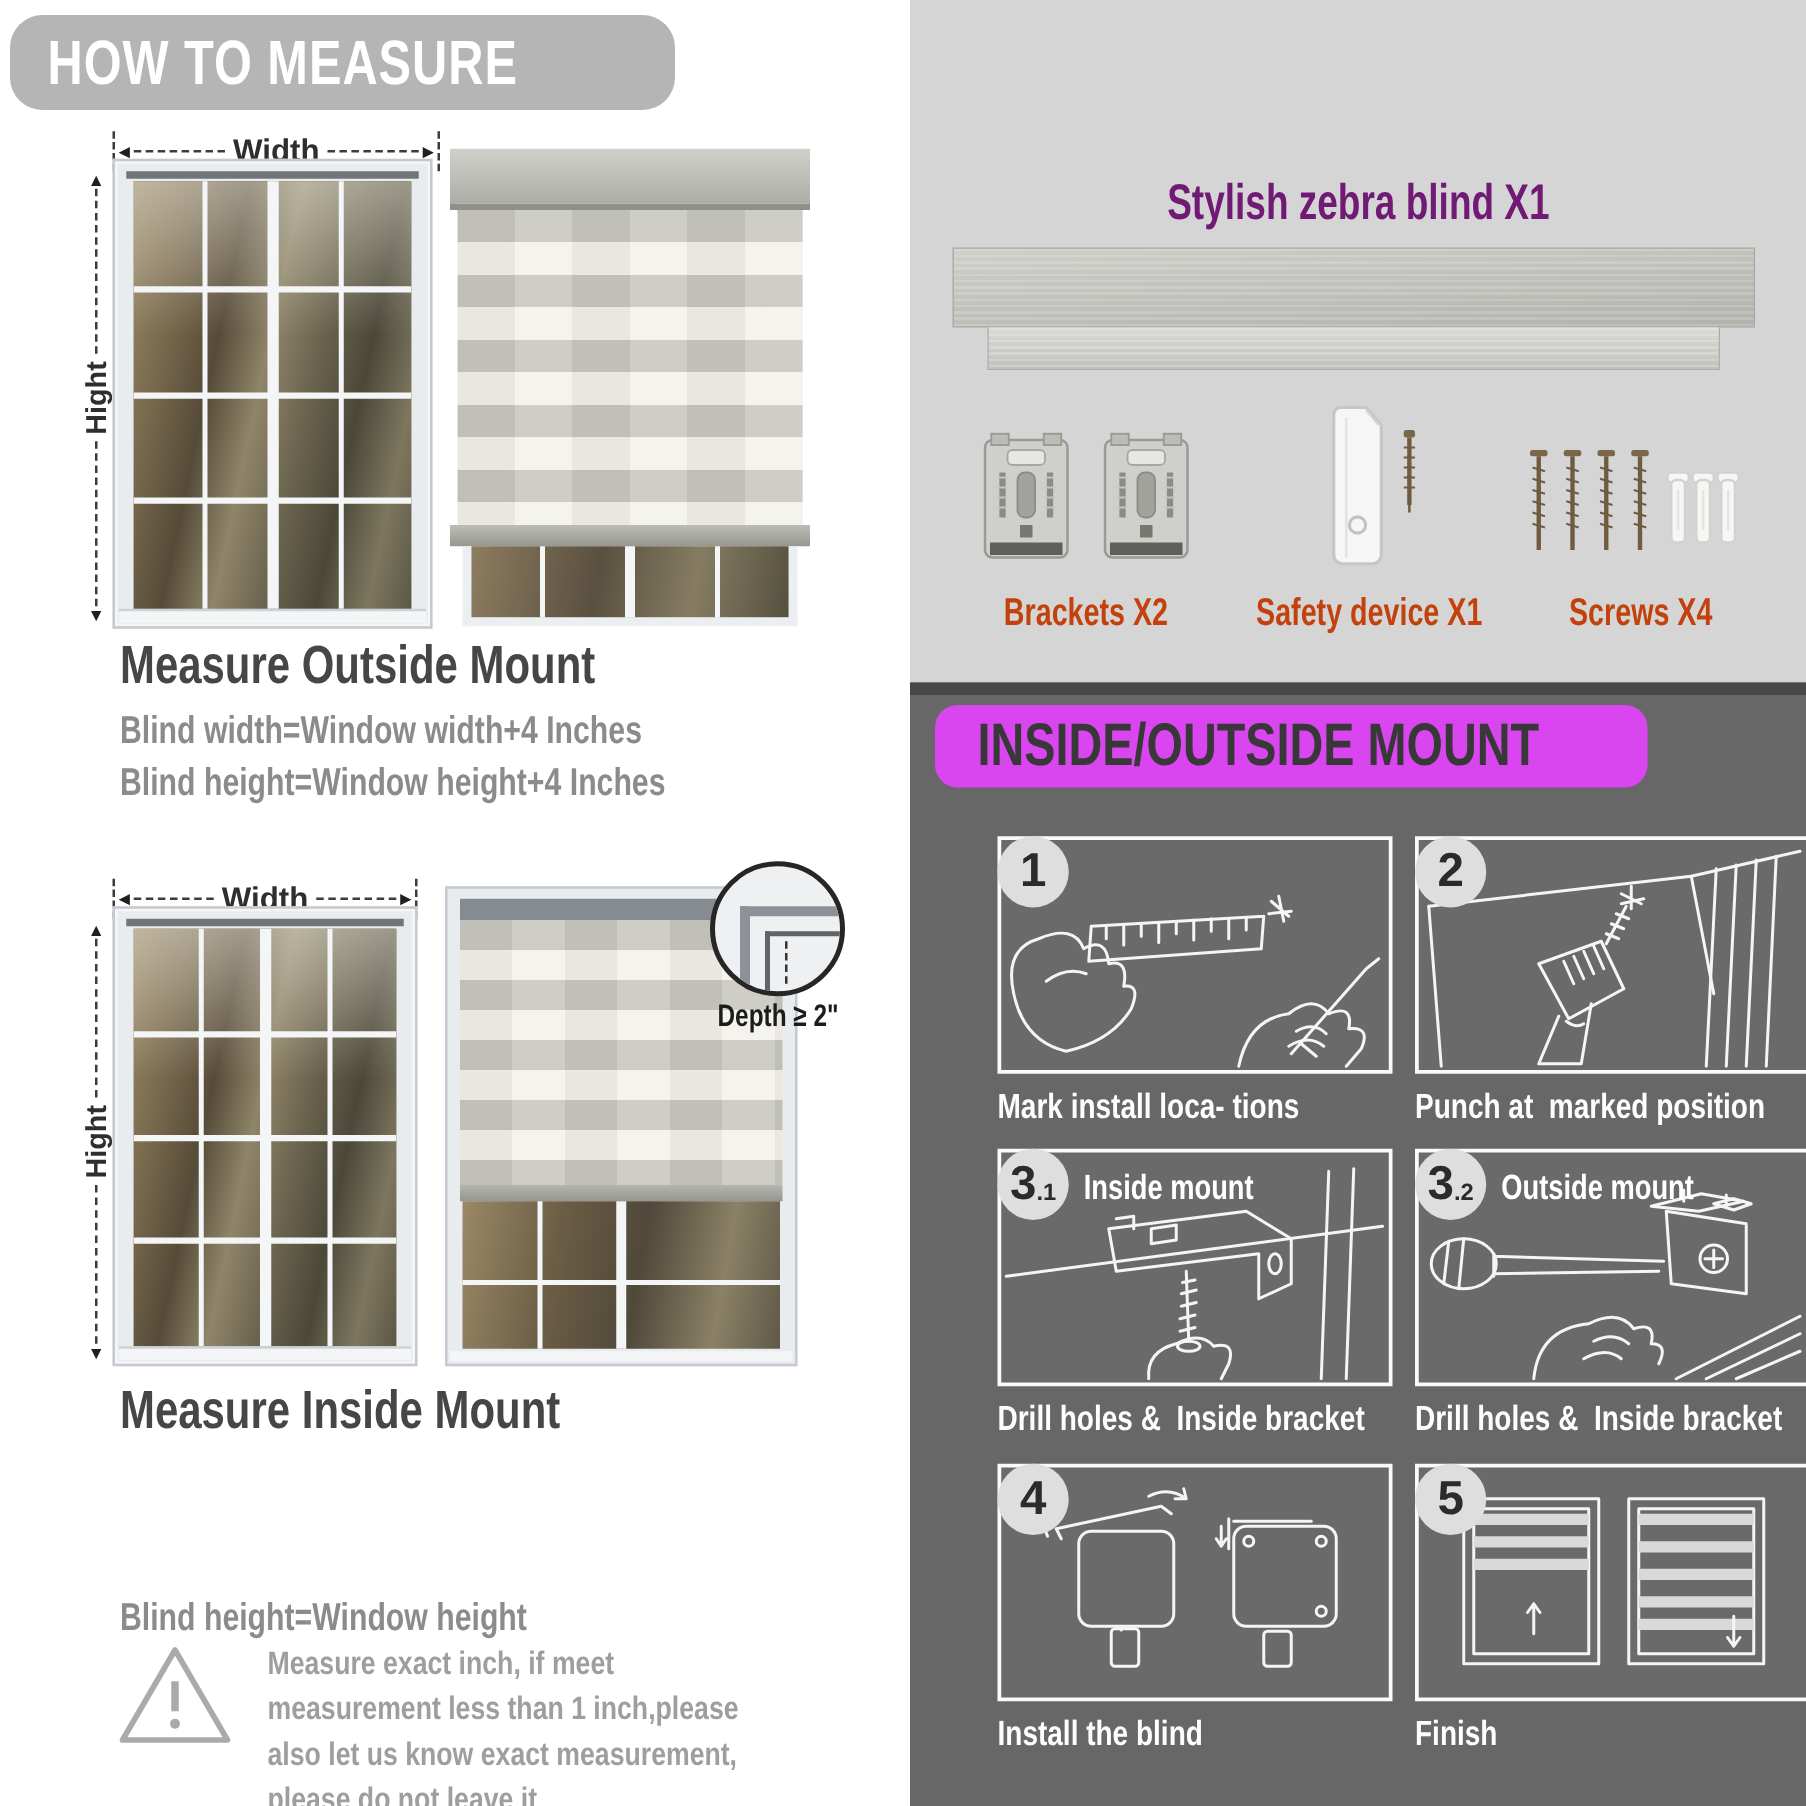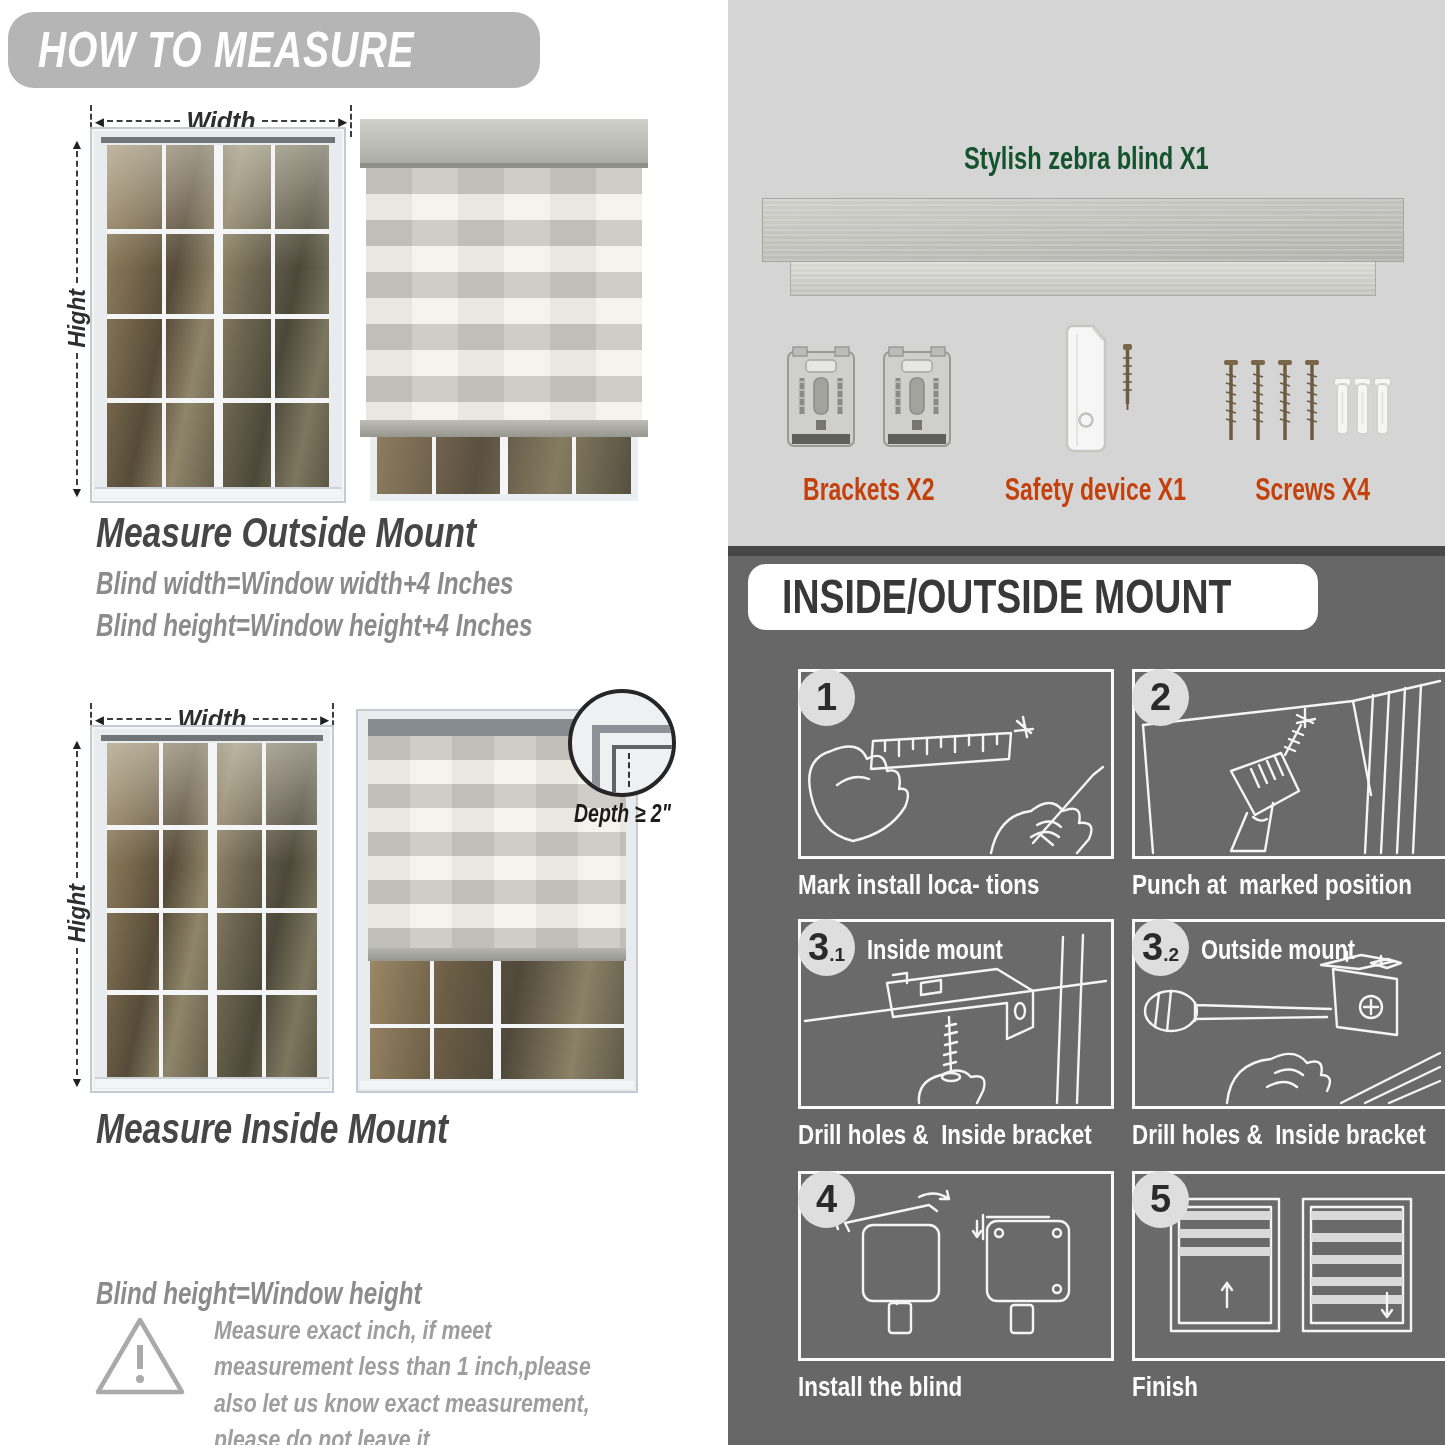--- a/index.html
+++ b/index.html
@@ -3,21 +3,21 @@
 <meta charset="utf-8">
 <style>
   html,body{margin:0;padding:0;background:#fff;}
   .page{position:relative;width:1445px;height:1445px;background:#fff;overflow:hidden;
         font-family:"Liberation Sans",sans-serif;}
   
   .cx{display:inline-block;transform:scaleX(.78);transform-origin:0 50%;white-space:pre;}
   .cxc{display:inline-block;transform:scaleX(.74);transform-origin:50% 50%;white-space:pre;}
 
   
-  .left{position:absolute;left:0;top:0;width:728px;height:1445px;font-style:italic;}
+  .left{position:absolute;left:0;top:0;width:728px;height:1445px;}
   .banner-gray{position:absolute;left:8px;top:12px;width:532px;height:76px;background:#b5b5b5;
     border-radius:26px;color:#fff;font-size:50px;font-weight:bold;line-height:76px;padding-left:30px;
     box-sizing:border-box;letter-spacing:1px;}
   .fig{position:absolute;}
   .fig-outside{left:60px;top:105px;width:600px;height:400px;}
   .fig-inside{left:60px;top:695px;width:640px;height:400px;}
 
   .harrow{position:absolute;display:flex;align-items:center;color:#2e2e2e;}
   .harrow .vt{height:32px;border-left:2px dashed #3c3c3c;}
   .harrow .dl{flex:1;border-top:2px dashed #3c3c3c;height:0;}
@@ -97,43 +97,43 @@
   .warning svg{flex:0 0 auto;}
   .warntext{width:590px;transform:scaleX(.82);transform-origin:0 0;font-size:26px;color:#9e9e9e;
     line-height:1.4;font-weight:bold;}
 
   
   .right{position:absolute;left:728px;top:0;width:717px;height:1445px;}
   .included{position:absolute;left:0;top:0;right:0;height:546px;background:#d5d5d5;}
   .banner-white{position:absolute;left:0;top:14px;width:362px;height:76px;background:#fff;
     border-radius:14px 30px 30px 14px;color:#c9c9c9;font-size:46px;font-weight:bold;line-height:76px;
     padding-left:32px;box-sizing:border-box;}
-  .blind-label{position:absolute;left:0;right:0;top:140px;text-align:center;font-size:32px;
-    font-weight:bold;color:#14532d;}
+  .blind-label{position:absolute;left:0;right:0;top:140px;text-align:center;font-size:40px;
+    font-weight:bold;color:#701a75;}
   .headrail{position:absolute;left:34px;top:198px;width:642px;}
   .hr-top{height:64px;background:
       repeating-linear-gradient(to bottom, rgba(255,255,255,.16) 0 2px, rgba(0,0,0,0) 2px 5px),
       linear-gradient(176deg,#cfcfca,#b2b2ad);
     border:1px solid #a6a6a1;box-sizing:border-box;}
   .hr-bottom{height:34px;width:586px;margin-left:28px;background:
       repeating-linear-gradient(to bottom, rgba(255,255,255,.2) 0 2px, rgba(0,0,0,0) 2px 5px),
       linear-gradient(#dadad5,#c2c2bd);
     border:1px solid #adada8;border-top:none;box-sizing:border-box;}
   .hardware{position:absolute;left:0;right:0;top:318px;height:190px;}
   .hw{position:absolute;top:0;height:190px;display:flex;flex-direction:column;justify-content:flex-end;
     align-items:center;}
   .hw svg{margin-bottom:10px;}
   .hwlabel{font-size:31px;font-weight:bold;color:#c2410c;}
   .hw1{left:48px;width:185px;}
   .hw2{left:252px;width:230px;}
   .hw3{left:492px;width:185px;}
 
   .mount{position:absolute;left:0;top:546px;right:0;bottom:0;background:#676767;}
   .mount::before{content:"";position:absolute;left:0;right:0;top:0;height:10px;background:#474747;}
-  .banner-white2{position:absolute;left:20px;top:18px;width:570px;height:66px;background:#ffffff;
+  .banner-white2{position:absolute;left:20px;top:18px;width:570px;height:66px;background:#d946ef;
     border-radius:18px;color:#383838;font-size:48px;font-weight:bold;line-height:66px;padding-left:34px;
     box-sizing:border-box;}
   .step{position:absolute;width:316px;}
   .s1{left:30px;top:107px;} .s2{left:364px;top:107px;}
   .s3{left:30px;top:357px;} .s4{left:364px;top:357px;}
   .s5{left:30px;top:609px;} .s6{left:364px;top:609px;}
   .frame{position:relative;height:184px;border:3px solid #fafafa;background:#6a6a6a;}
   .frame svg{position:absolute;inset:0;width:100%;height:100%;}
   .badge{position:absolute;top:-3px;left:-3px;width:57px;height:57px;border-radius:50%;background:#dedede;
     color:#2b2b2b;display:flex;align-items:center;justify-content:center;font-weight:bold;font-size:38px;

